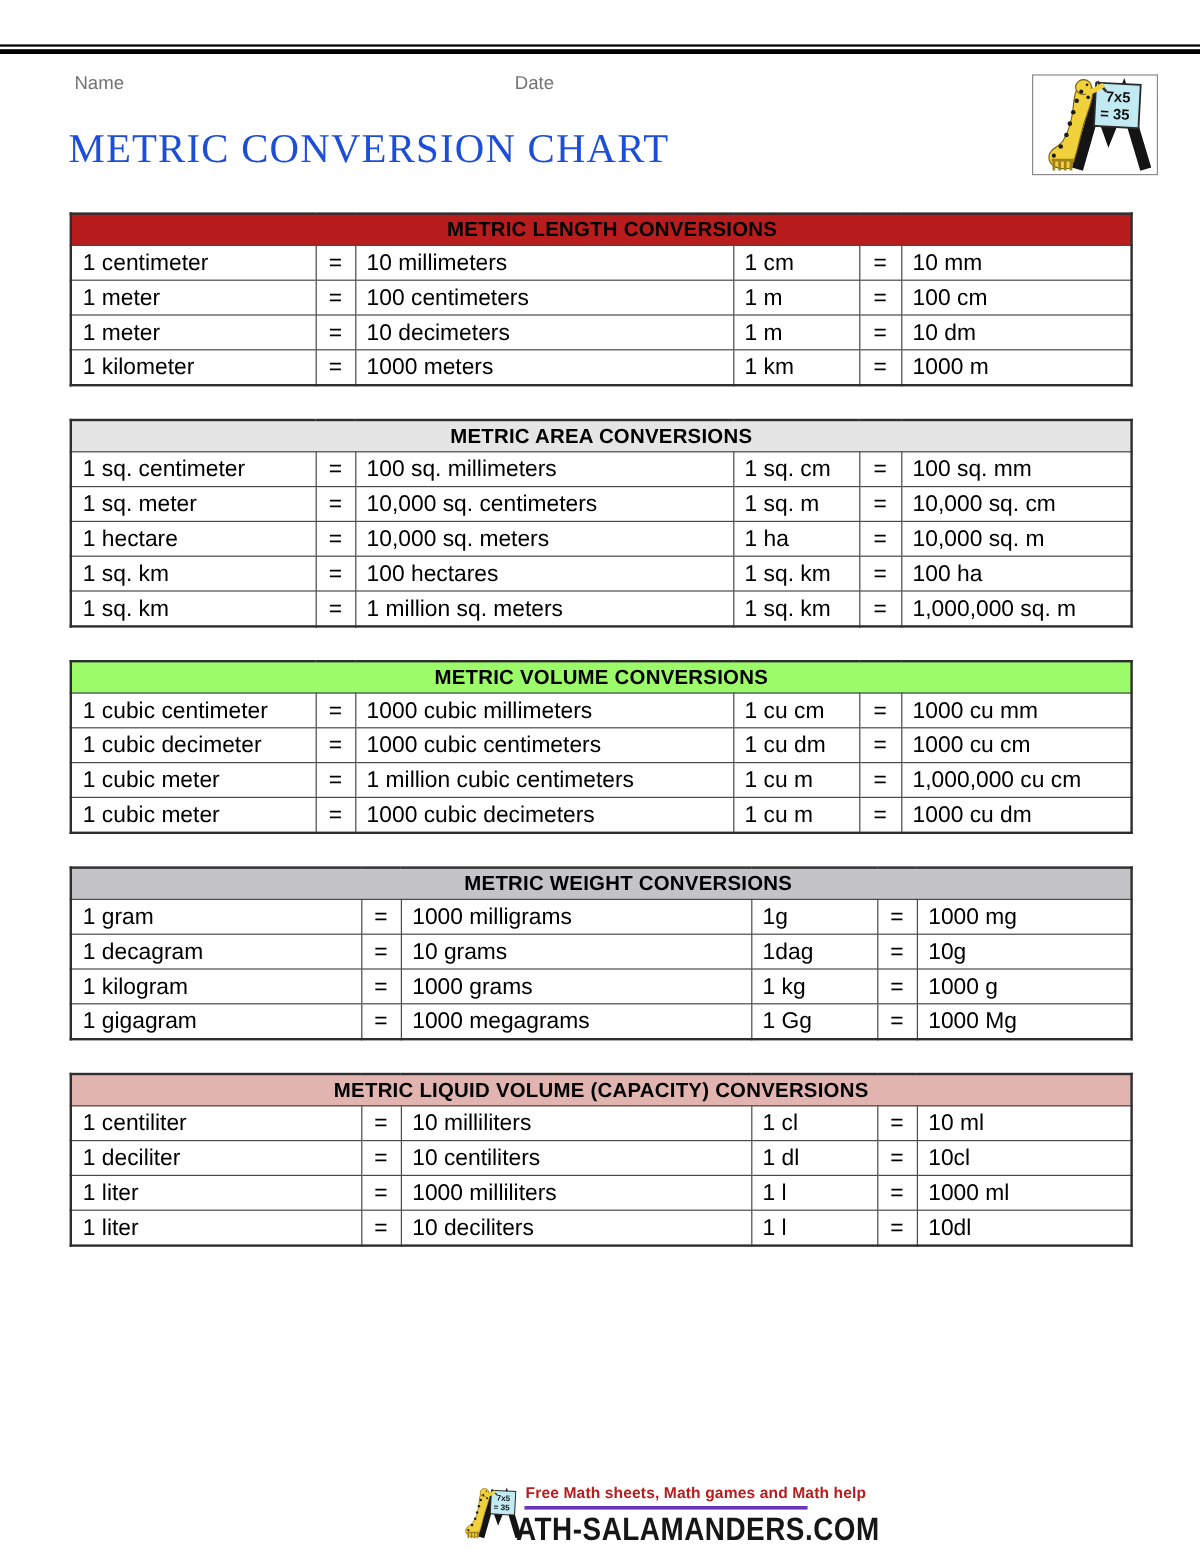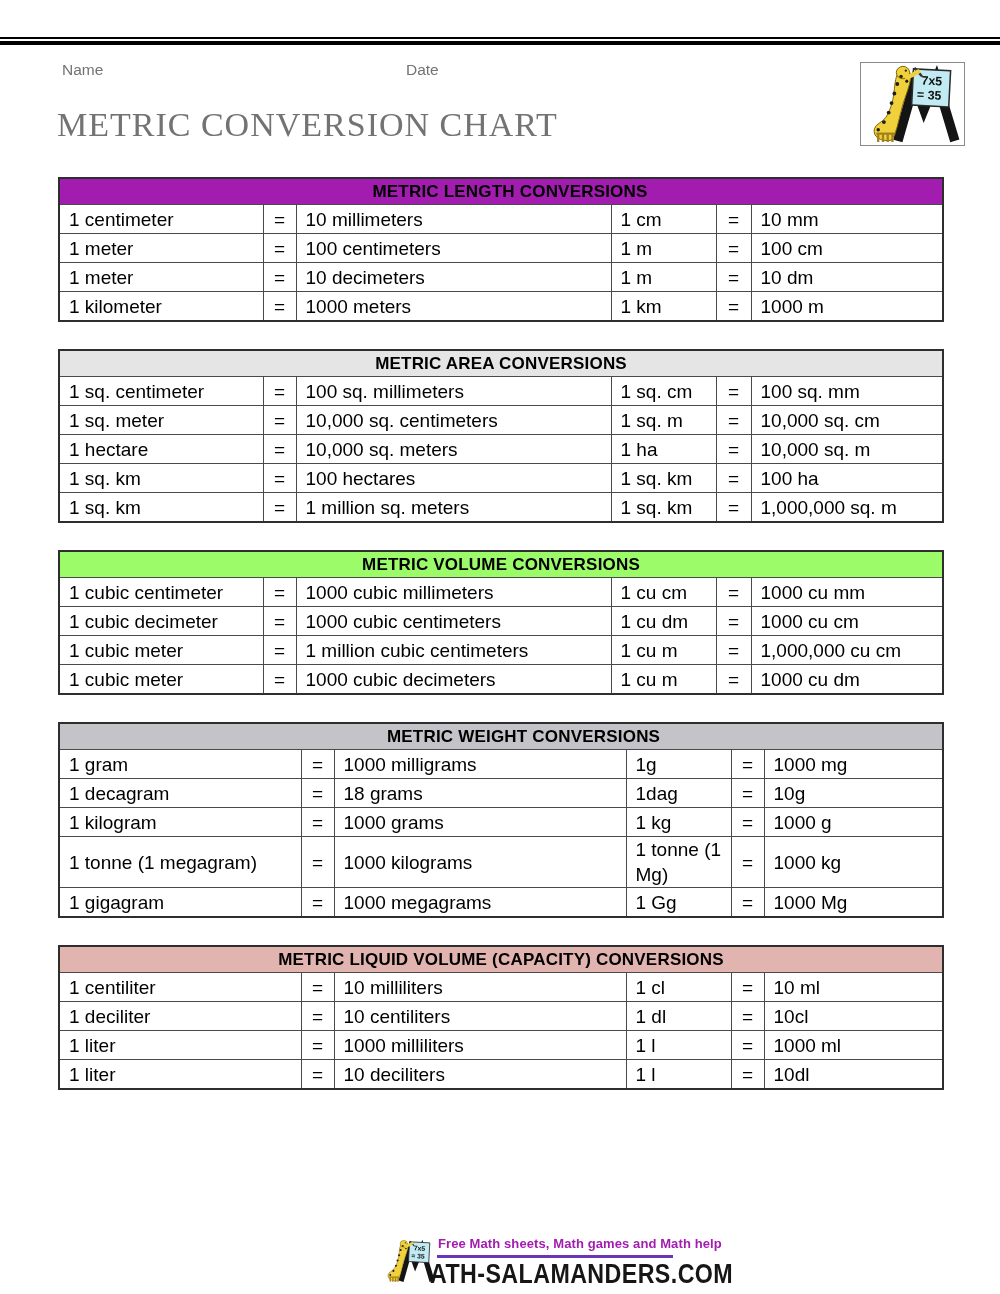--- a/index.html
+++ b/index.html
@@ -8,26 +8,26 @@
     font-family:"Liberation Sans",sans-serif;color:#000;overflow:hidden;
   }
   
   .toprule{position:absolute;left:0;top:37px;width:1000px;}
   .toprule .thin{height:2px;background:#000;}
   .toprule .gap{height:2px;background:#fff;}
   .toprule .thick{height:4px;background:#000;}
 
   .meta-label{position:absolute;top:61px;font-size:15.5px;color:#737373;}
   .name-label{left:62px;}
-  .date-label{left:406px;}
+  .date-label{left:429px;}
 
   .page-title{
     position:absolute;left:57px;top:106px;margin:0;
     font-family:"Liberation Serif",serif;font-weight:500;
-    font-size:34px;letter-spacing:1px;color:#737373;
+    font-size:34px;letter-spacing:1px;color:#1d4ed8;
   }
 
   .corner-logo{
     position:absolute;left:860px;top:62px;width:101px;height:80px;
     border:1px solid #8a8a8a;background:#fff;padding:1px;
   }
   .corner-logo svg{width:100%;height:100%;display:block;}
 
   .tables-wrap{position:absolute;left:58px;top:177px;width:884px;}
   table{
@@ -59,21 +59,21 @@
   .cols-b col:nth-child(4){width:105px}
   .cols-b col:nth-child(5){width:33px}
   .cols-b col:nth-child(6){width:179px}
 
   
   .footer{position:absolute;left:0;top:1230px;width:1000px;height:64px;}
   .footer-logo{position:absolute;left:383px;top:2px;width:52px;height:58px;}
   .footer-logo svg{width:100%;height:100%;display:block;}
   .tagline{
     position:absolute;left:438px;top:6px;font-size:13px;font-weight:bold;
-    color:#a21caf;letter-spacing:0.1px;
+    color:#b91c1c;letter-spacing:0.1px;
   }
   .purple-line{position:absolute;left:437px;top:25px;width:236px;height:3px;background:#6a35b8;}
   .site-word{
     position:absolute;left:430px;top:29px;font-size:27px;font-weight:bold;
     color:#161616;letter-spacing:0.5px;display:inline-block;
     transform:scaleX(0.86);transform-origin:left top;
     font-family:"Liberation Sans",sans-serif;
   }
 </style>
 </head>
@@ -136,21 +136,21 @@
       <colgroup>
         <col>
         <col>
         <col>
         <col>
         <col>
         <col>
       </colgroup>
       <thead>
         <tr>
-          <th colspan="6" style="background: #a21caf; padding-left: 18px;">METRIC LENGTH CONVERSIONS</th>
+          <th colspan="6" style="background: #b91c1c; padding-left: 18px;">METRIC LENGTH CONVERSIONS</th>
         </tr>
       </thead>
       <tbody>
         <tr>
           <td>1 centimeter</td>
           <td class="eq">=</td>
           <td>10 millimeters</td>
           <td>1 cm</td>
           <td class="eq">=</td>
           <td>10 mm</td>
@@ -306,40 +306,32 @@
           <td>1 gram</td>
           <td class="eq">=</td>
           <td>1000 milligrams</td>
           <td>1g</td>
           <td class="eq">=</td>
           <td>1000 mg</td>
         </tr>
         <tr>
           <td>1 decagram</td>
           <td class="eq">=</td>
-          <td>18 grams</td>
+          <td>10 grams</td>
           <td>1dag</td>
           <td class="eq">=</td>
           <td>10g</td>
         </tr>
         <tr>
           <td>1 kilogram</td>
           <td class="eq">=</td>
           <td>1000 grams</td>
           <td>1 kg</td>
           <td class="eq">=</td>
           <td>1000 g</td>
-        </tr>
-        <tr>
-          <td>1 tonne (1 megagram)</td>
-          <td class="eq">=</td>
-          <td>1000 kilograms</td>
-          <td>1 tonne (1 Mg)</td>
-          <td class="eq">=</td>
-          <td>1000 kg</td>
         </tr>
         <tr>
           <td>1 gigagram</td>
           <td class="eq">=</td>
           <td>1000 megagrams</td>
           <td>1 Gg</td>
           <td class="eq">=</td>
           <td>1000 Mg</td>
         </tr>
       </tbody>

